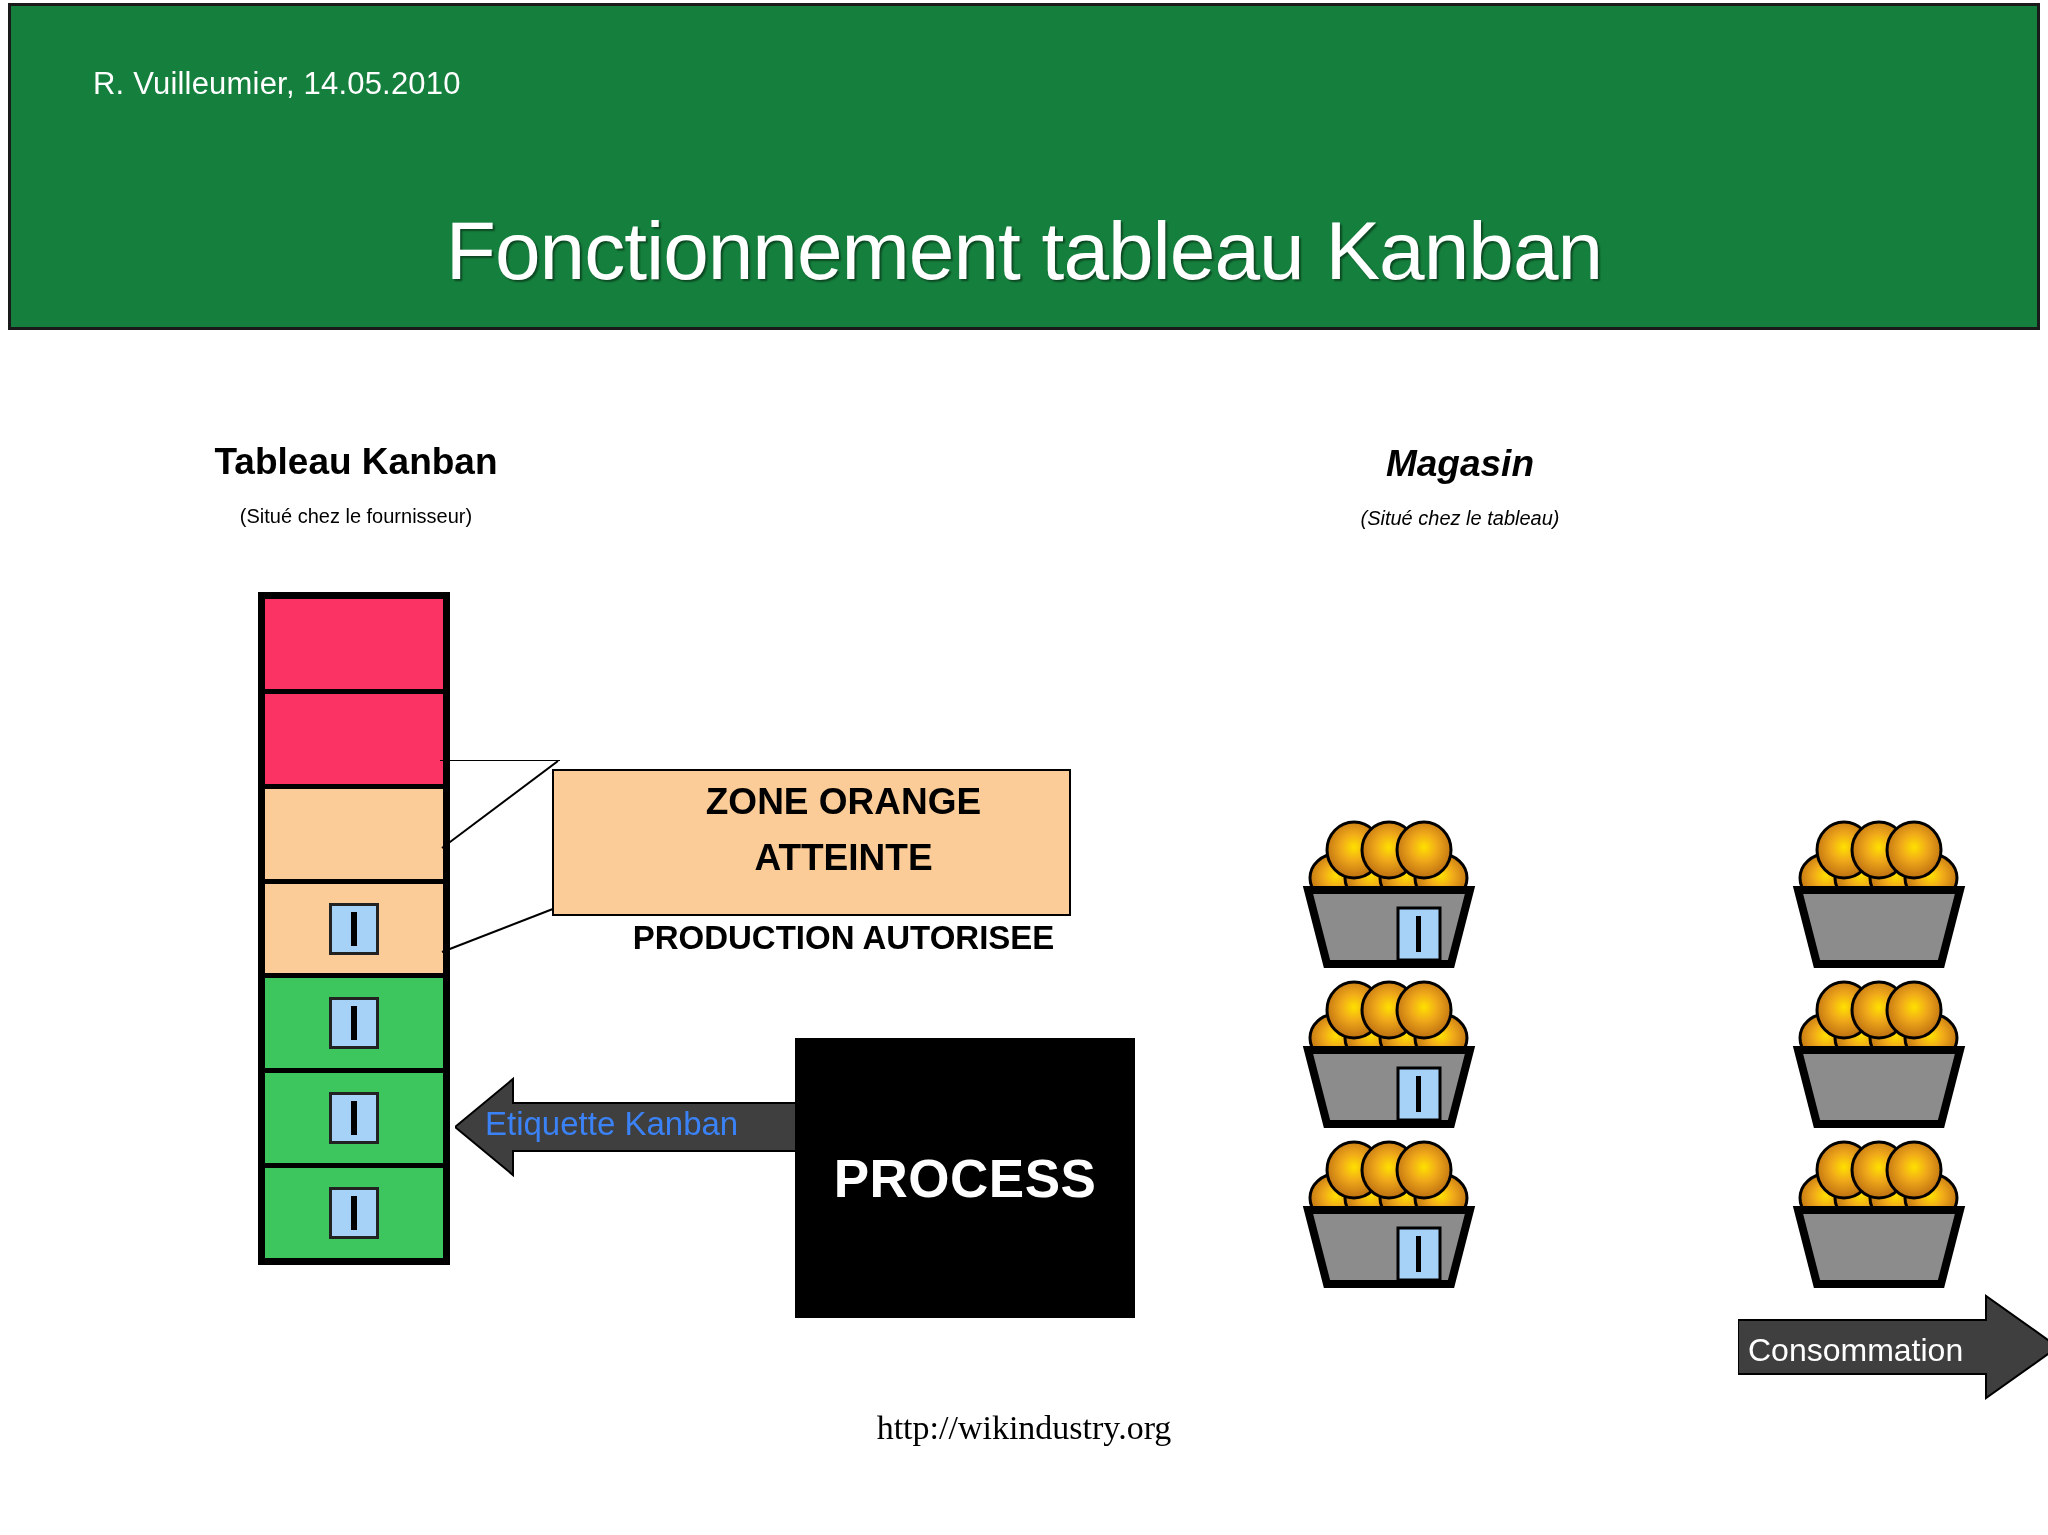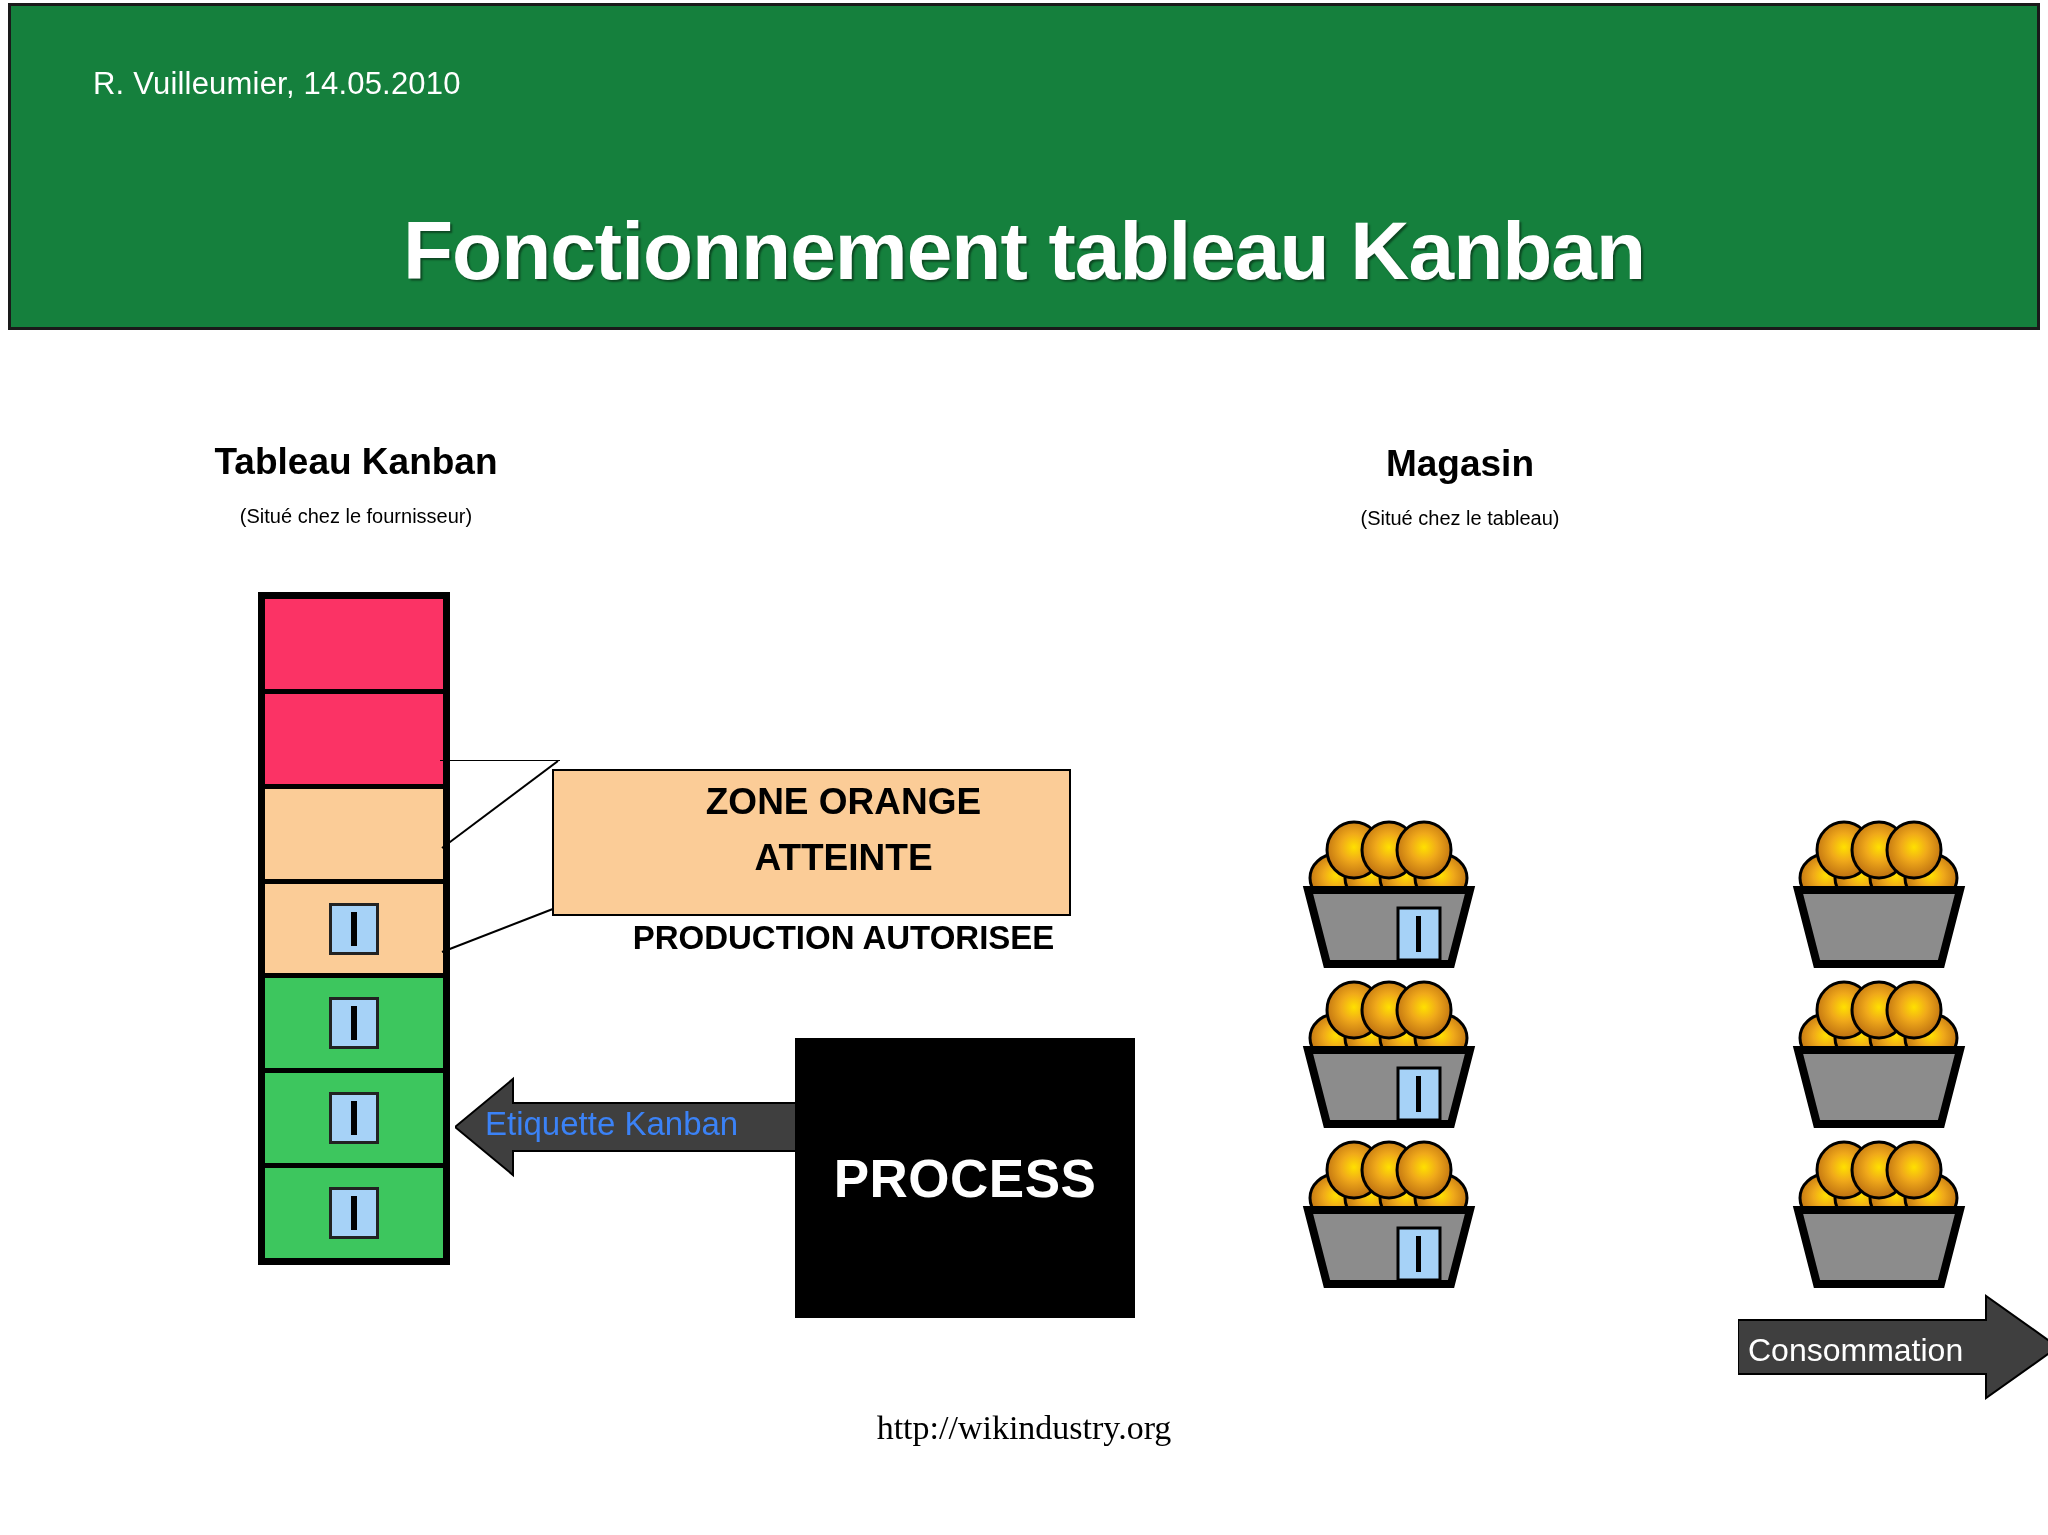--- a/index.html
+++ b/index.html
@@ -38,21 +38,21 @@
     white-space: nowrap;
   }
   #slide-title {
     position: absolute;
     left: 0;
     top: 204px;
     width: 2048px;
     text-align: center;
     color: #ffffff;
     font-size: 82px;
-    font-weight: bold;
+    font-weight: normal;
     font-family: "Liberation Sans", sans-serif;
     letter-spacing: -1px;
     white-space: nowrap;
     text-shadow: 2px 2px 2px rgba(0,0,0,0.45);
   }
 
   
   .col-heading {
     position: absolute;
     text-align: center;
@@ -74,20 +74,21 @@
   }
   #heading-tableau {
     left: 0px;
     top: 440px;
     width: 712px;
   }
   #heading-magasin {
     left: 1210px;
     top: 442px;
     width: 500px;
+    font-style: italic;
   }
 
   
   #kanban-board {
     position: absolute;
     left: 258px;
     top: 592px;
     width: 192px;
     height: 673px;
     border: 7px solid #000000;

